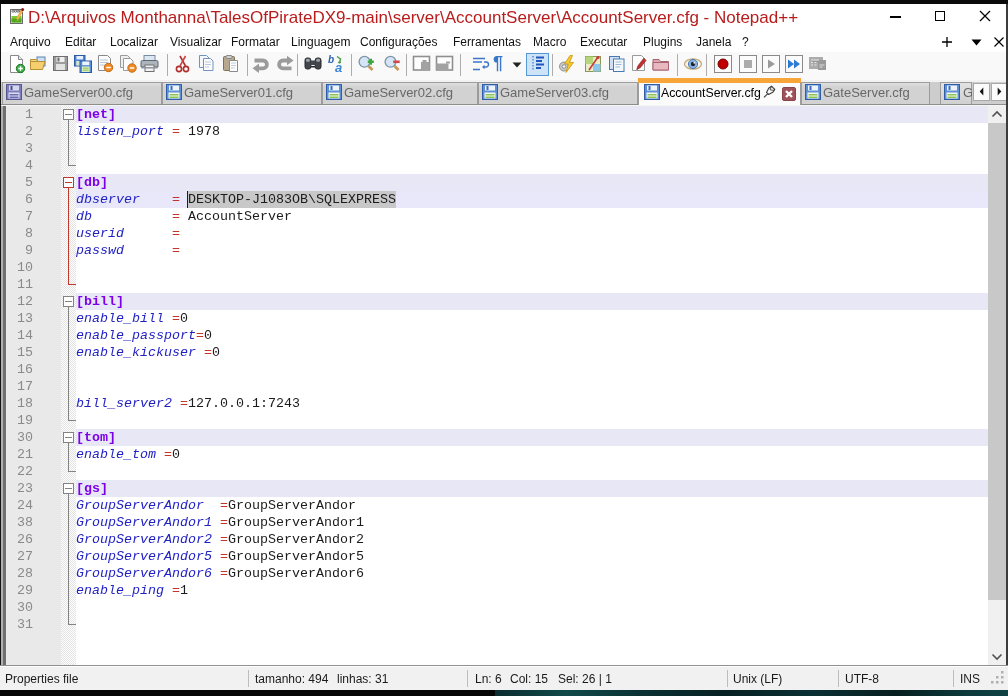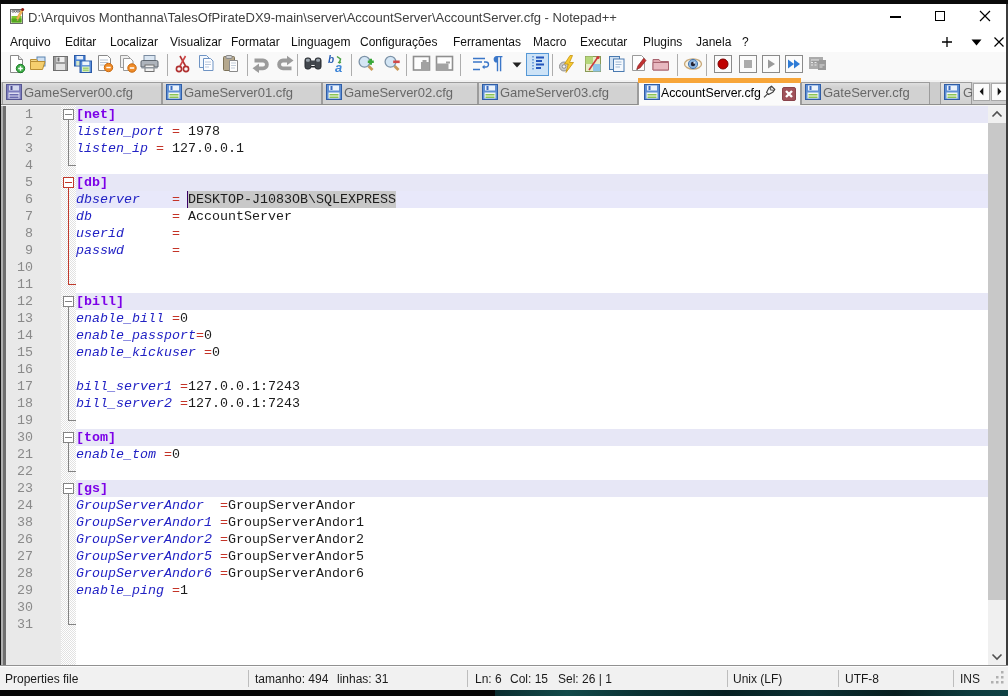--- a/index.html
+++ b/index.html
@@ -26,21 +26,21 @@
 <rect x="2.5" y="11.5" width="10" height="4" fill="#52a61d"></rect>
 <circle cx="4" cy="4.2" r="1.1" fill="none" stroke="#555" stroke-width="0.8"></circle>
 <circle cx="6.5" cy="4.2" r="1.1" fill="none" stroke="#555" stroke-width="0.8"></circle>
 <circle cx="9" cy="4.2" r="1.1" fill="none" stroke="#555" stroke-width="0.8"></circle>
 <circle cx="11.5" cy="4.2" r="1.1" fill="none" stroke="#555" stroke-width="0.8"></circle>
 <path d="M13.2 3.2 L8.2 12.2" stroke="#e8a33d" stroke-width="2.6"></path>
 <path d="M13.2 3.2 L8.2 12.2" stroke="#f0b95e" stroke-width="1.2"></path>
 <circle cx="13.6" cy="2.6" r="1.5" fill="#8c1610"></circle>
 <path d="M8.4 12.0 L7.6 14.1 L9.7 13.4 Z" fill="#caa06a"></path>
 </svg>
-<div class="abs" style="left:28px;top:4px;height:28px;line-height:28px;font-size:13px;color:#404040">D:\Arquivos Monthanna\TalesOfPirateDX9-main\server\AccountServer\AccountServer.cfg - Notepad++</div>
+<div class="abs" style="left:28px;top:4px;height:28px;line-height:28px;font-size:17px;color:#b91c1c">D:\Arquivos Monthanna\TalesOfPirateDX9-main\server\AccountServer\AccountServer.cfg - Notepad++</div>
 <div class="abs" style="left:890px;top:16px;width:11px;height:1.5px;background:#000"></div>
 <div class="abs" style="left:935px;top:11px;width:10px;height:10px;border:1.4px solid #000"></div>
 <svg class="abs" style="left:979px;top:10px" width="12" height="12" viewBox="0 0 12 12">
 <path d="M1 1 L11 11 M11 1 L1 11" stroke="#000" stroke-width="1.2"></path>
     </svg>
 <div class="mi" style="left:10px">Arquivo</div>
 <div class="mi" style="left:65px">Editar</div>
 <div class="mi" style="left:110px">Localizar</div>
 <div class="mi" style="left:170px">Visualizar</div>
 <div class="mi" style="left:231px">Formatar</div>
@@ -376,31 +376,29 @@
 <div class="num" style="top:497px">24</div>
 <div class="num" style="top:514px">38</div>
 <div class="num" style="top:531px">26</div>
 <div class="num" style="top:548px">27</div>
 <div class="num" style="top:565px">28</div>
 <div class="num" style="top:582px">29</div>
 <div class="num" style="top:599px">30</div>
 <div class="num" style="top:616px">31</div>
 <div class="ln" style="top:106px"><span class="sec">[net]</span></div>
 <div class="ln" style="top:123px"><span class="k">listen_port</span> <span class="eq">=</span> 1978</div>
-<div class="ln" style="top:140px"><span class="k">listen_ip</span> <span class="eq">=</span> 127.0.0.1</div>
 <div class="ln" style="top:174px"><span class="sec">[db]</span></div>
 <div class="ln" style="top:191px"><span class="k">dbserver</span>    <span class="eq">=</span> DESKTOP-J1083OB\SQLEXPRESS</div>
 <div class="ln" style="top:208px"><span class="k">db</span>          <span class="eq">=</span> AccountServer</div>
 <div class="ln" style="top:225px"><span class="k">userid</span>      <span class="eq">=</span></div>
 <div class="ln" style="top:242px"><span class="k">passwd</span>      <span class="eq">=</span></div>
 <div class="ln" style="top:293px"><span class="sec">[bill]</span></div>
 <div class="ln" style="top:310px"><span class="k">enable_bill</span> <span class="eq">=</span>0</div>
 <div class="ln" style="top:327px"><span class="k">enable_passport</span><span class="eq">=</span>0</div>
 <div class="ln" style="top:344px"><span class="k">enable_kickuser</span> <span class="eq">=</span>0</div>
-<div class="ln" style="top:378px"><span class="k">bill_server1</span> <span class="eq">=</span>127.0.0.1:7243</div>
 <div class="ln" style="top:395px"><span class="k">bill_server2</span> <span class="eq">=</span>127.0.0.1:7243</div>
 <div class="ln" style="top:429px"><span class="sec">[tom]</span></div>
 <div class="ln" style="top:446px"><span class="k">enable_tom</span> <span class="eq">=</span>0</div>
 <div class="ln" style="top:480px"><span class="sec">[gs]</span></div>
 <div class="ln" style="top:497px"><span class="k">GroupServerAndor</span>  <span class="eq">=</span>GroupServerAndor</div>
 <div class="ln" style="top:514px"><span class="k">GroupServerAndor1</span> <span class="eq">=</span>GroupServerAndor1</div>
 <div class="ln" style="top:531px"><span class="k">GroupServerAndor2</span> <span class="eq">=</span>GroupServerAndor2</div>
 <div class="ln" style="top:548px"><span class="k">GroupServerAndor5</span> <span class="eq">=</span>GroupServerAndor5</div>
 <div class="ln" style="top:565px"><span class="k">GroupServerAndor6</span> <span class="eq">=</span>GroupServerAndor6</div>
 <div class="ln" style="top:582px"><span class="k">enable_ping</span> <span class="eq">=</span>1</div>

